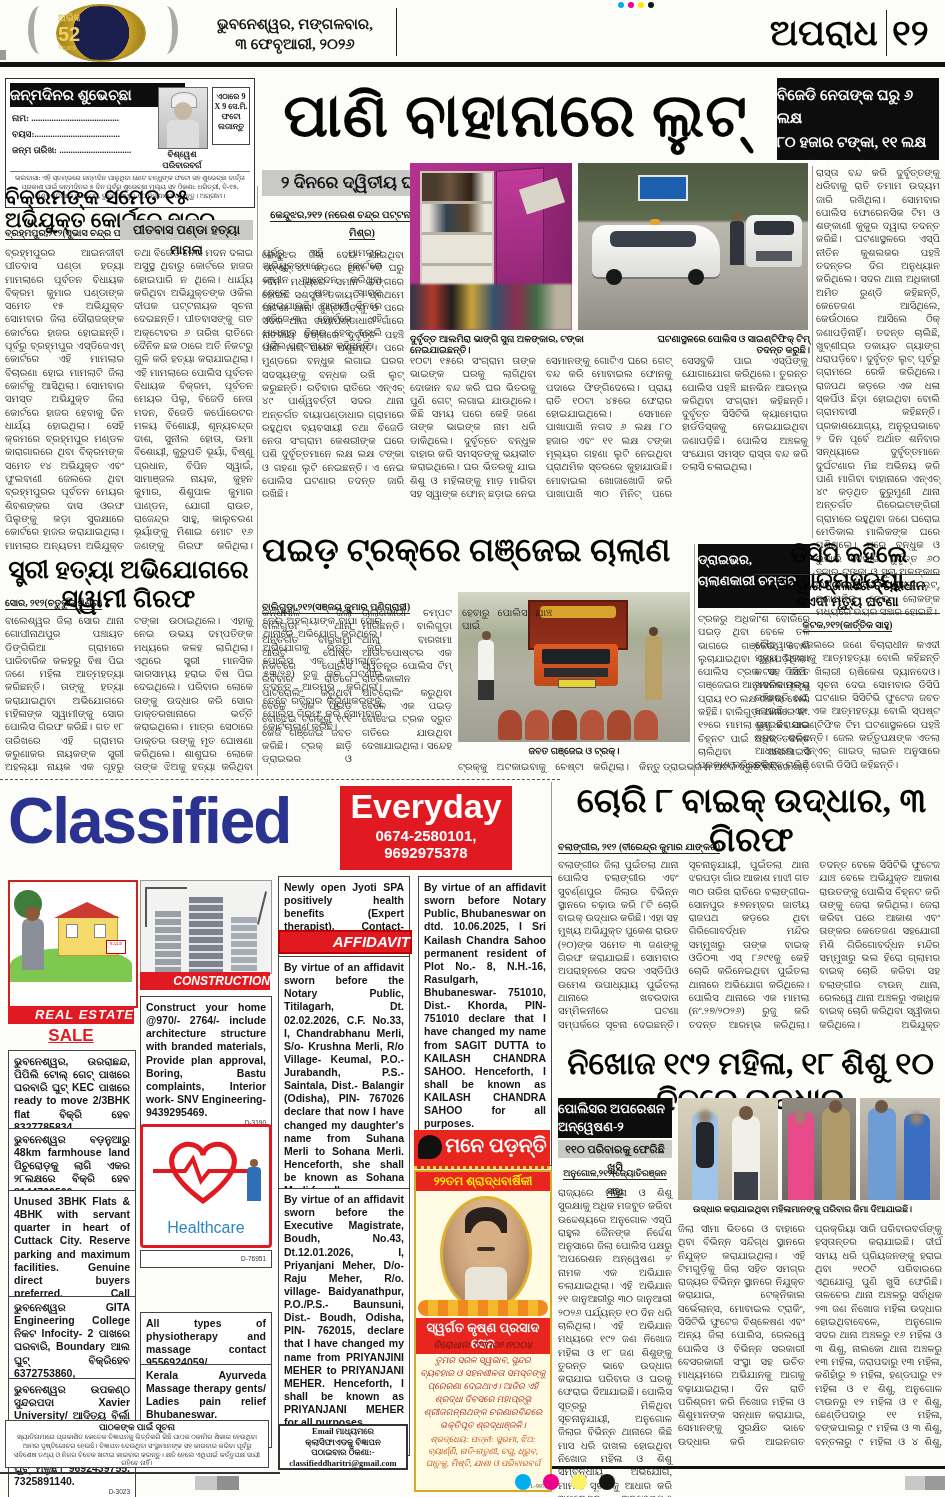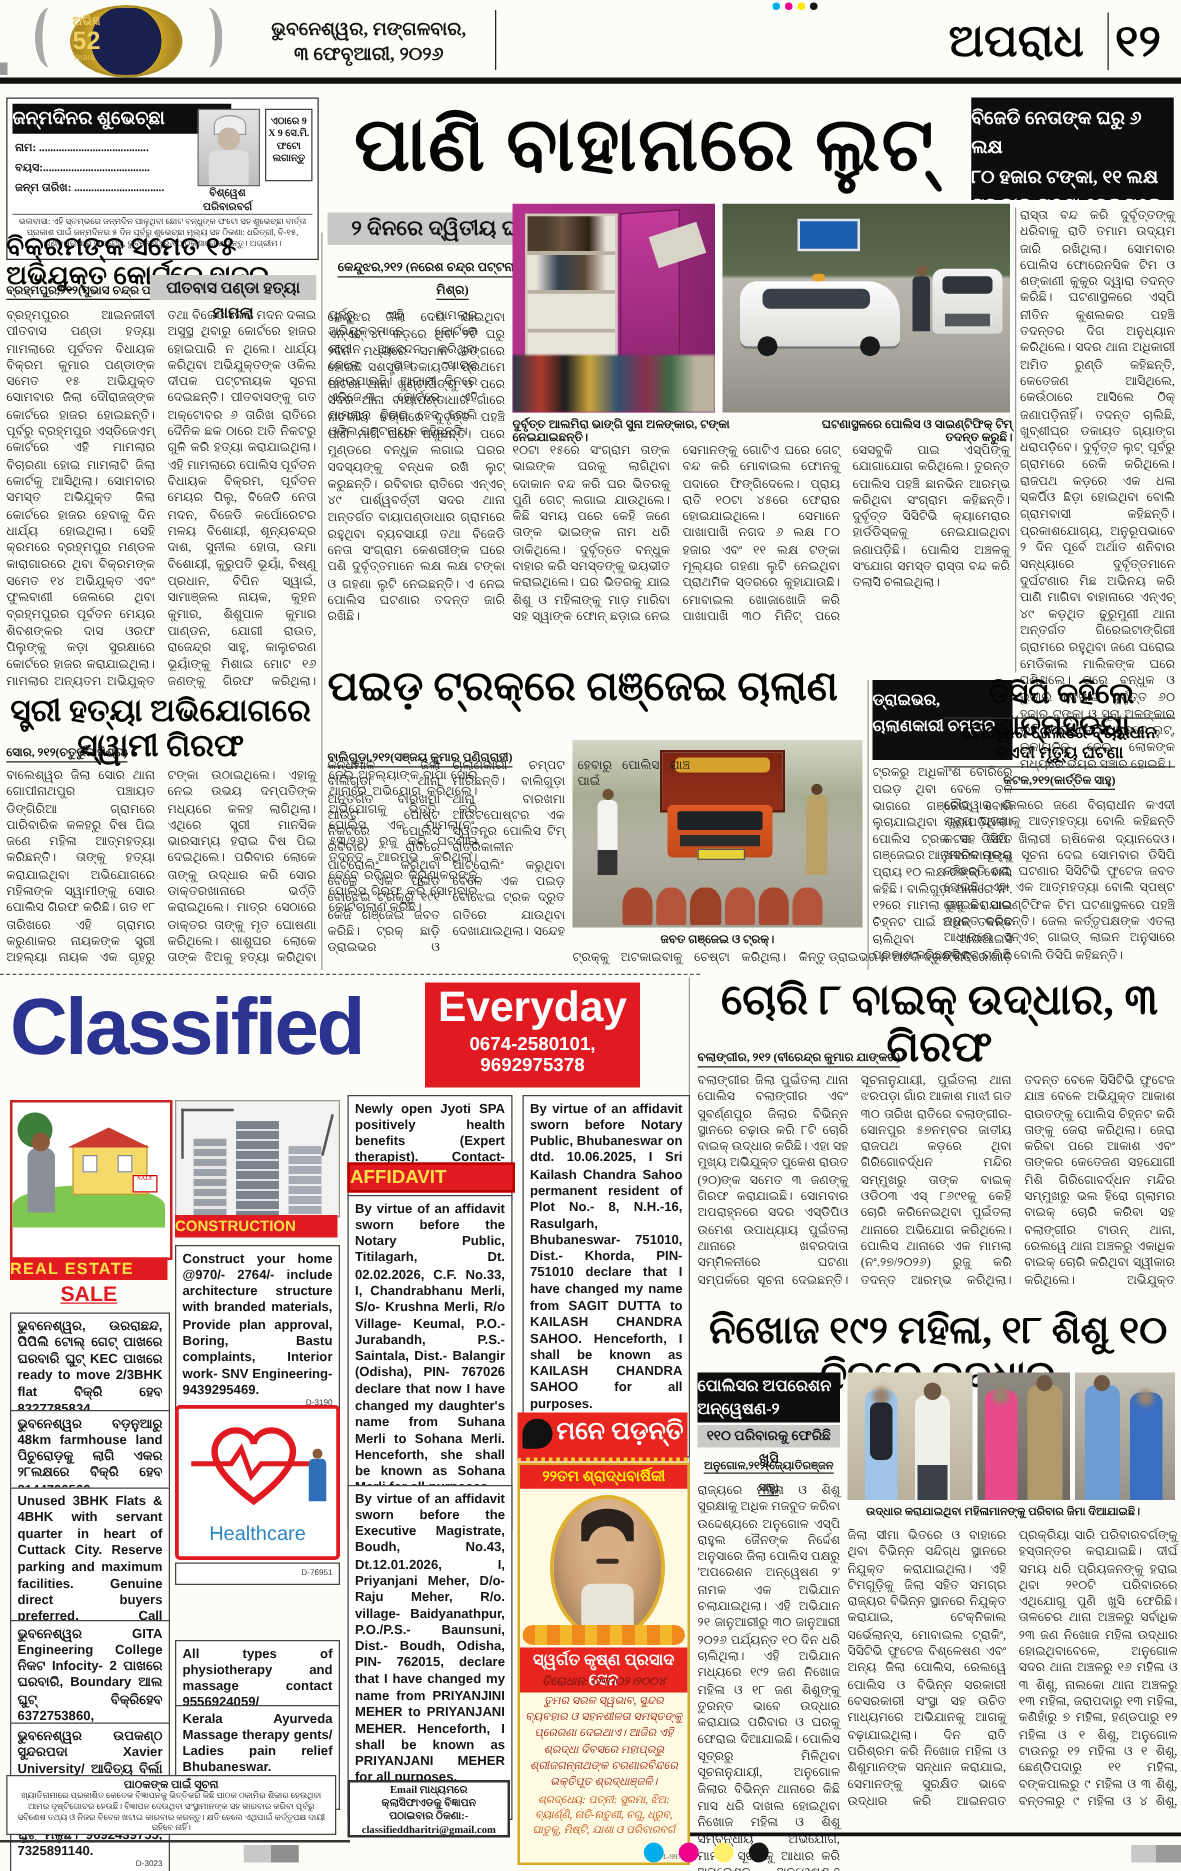--- a/index.html
+++ b/index.html
@@ -9,41 +9,41 @@
   .cols2{column-count:2;column-gap:10px;}
   .cols3{column-count:3;column-gap:10px;}
   .hl{font-weight:bold;color:#050505;font-family:"Liberation Serif",serif;}
   .byline{font-weight:bold;font-size:10px;border-bottom:1px solid #222;padding-bottom:1px;}
   .kicker-gray{background:#c9c9c7;font-weight:bold;text-align:center;color:#111;}
   .blackbox{background:#0d0d0d;color:#fff;font-weight:bold;text-align:left;white-space:pre-line;}
   .pre{white-space:pre-line;}
   .cap{font-weight:bold;font-size:9.5px;color:#111;}
   .ad{border:1px solid #444;background:#fff;padding:4px 5px;font-family:"Liberation Sans",sans-serif;font-size:10.5px;font-weight:bold;line-height:1.25;text-align:justify;}
   .adid{display:block;text-align:right;font-size:6.5px;font-weight:normal;color:#333;}
-  .redbar{background:#e11a22;color:#fde047;font-family:"Liberation Sans",sans-serif;font-weight:bold;text-align:left;}
+  .redbar{background:#e11a22;color:#ffffff;font-family:"Liberation Sans",sans-serif;font-weight:bold;text-align:right;font-style:italic;}
   .photo{overflow:hidden;position:absolute;}
   .sep-v{background:#9a9a9a;width:1px;position:absolute;}
   .sep-h{background:#111;position:absolute;}
 </style>
 </head>
 <body>
 
 <div class="abs" style="top:4px;left:28px;width:150px;height:54px;">
   <div class="abs" style="top:2px;left:0;width:18px;height:48px;border-left:6px solid #aaa;border-radius:50% 0 0 50%;"></div>
   <div class="abs" style="top:2px;right:0;width:18px;height:48px;border-right:6px solid #aaa;border-radius:0 50% 50% 0;"></div>
   <div class="abs" style="top:0;left:28px;width:86px;height:54px;background:radial-gradient(circle,#1b1f4e 55%,#c9a227 56%,#8a6d1d 100%);border-radius:50%;border:2px solid #b08f24;text-align:left;color:#e8c45a;font-family:'Liberation Sans',sans-serif;">
     <div style="font-size:10px;padding-top:6px;font-weight:bold;">ଅଭିଜ୍ଞ</div>
     <div style="font-size:20px;font-weight:bold;line-height:1;color:#f0d060;">52</div>
     <div style="font-size:7px;">Years</div>
   </div>
 </div>
 <div class="abs pre" style="top:14px;left:200px;width:190px;font-weight:bold;font-size:15px;line-height:1.35;text-align:center;">ଭୁବନେଶ୍ୱର, ମଙ୍ଗଳବାର,
 ୩ ଫେବୃଆରୀ, ୨୦୨୬</div>
 <div class="abs" style="top:8px;left:396px;width:1px;height:48px;background:#222;"></div>
-<div class="abs hl" style="top:12px;left:748px;width:130px;font-size:36px;text-align:center;">ଅପରାଧ</div>
+<div class="abs hl" style="top:12px;left:748px;width:130px;font-size:36px;text-align:right;">ଅପରାଧ</div>
 <div class="abs" style="top:10px;left:886px;width:1px;height:46px;background:#222;"></div>
 <div class="abs hl" style="top:12px;left:892px;width:50px;font-size:36px;">୧୨</div>
 <div class="sep-h" style="top:62px;left:0;width:945px;height:5px;"></div>
 <div class="abs" style="top:50px;left:0;width:6px;height:10px;background:#999;"></div>
 <div class="abs" style="top:2px;left:618px;width:44px;height:6px;display:flex;gap:4px;">
   <span style="width:6px;height:6px;background:#00aeef;border-radius:50%;"></span>
   <span style="width:6px;height:6px;background:#ec008c;border-radius:50%;"></span>
   <span style="width:6px;height:6px;background:#ffe800;border-radius:50%;"></span>
   <span style="width:6px;height:6px;background:#141414;border-radius:50%;"></span>
 </div>

